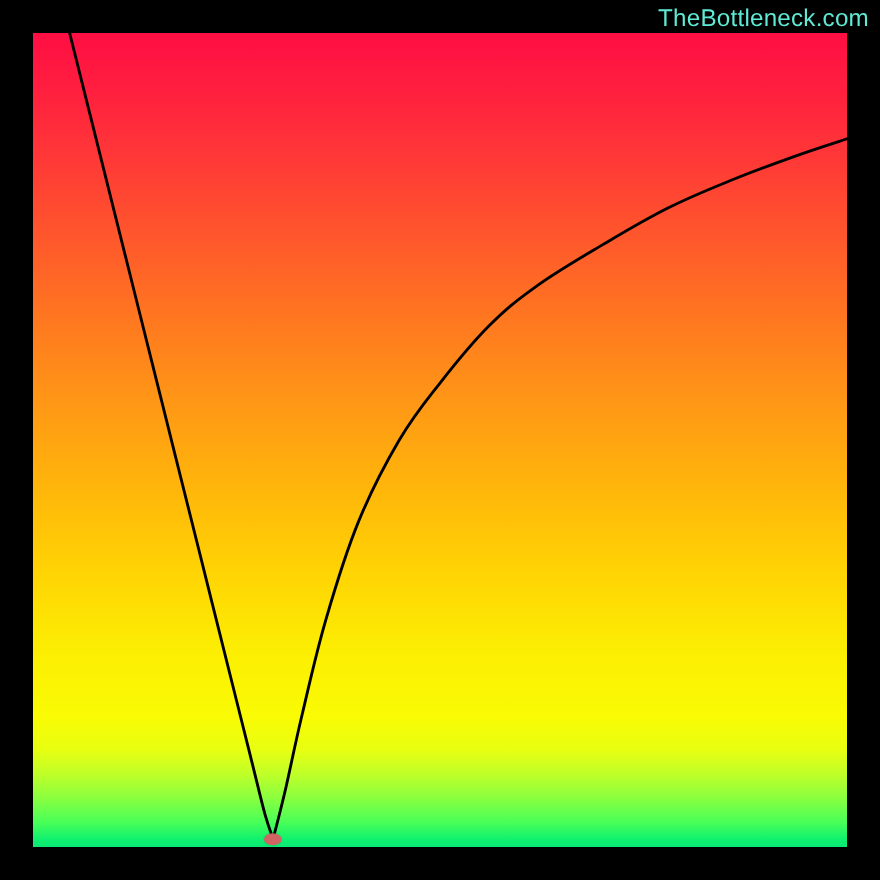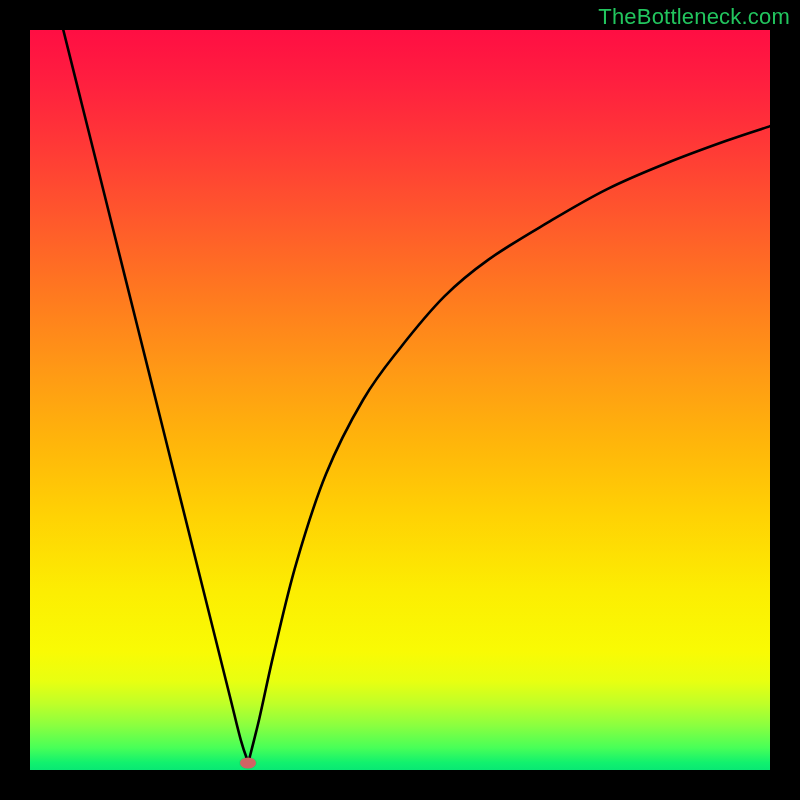--- a/index.html
+++ b/index.html
@@ -16,21 +16,21 @@
     width: 800px;
     height: 800px;
     background: #000;
   }
   .watermark {
     position: absolute;
     top: 4px;
     right: 10px;
     font-size: 22px;
     font-weight: 500;
-    color: #22c55e;
+    color: #5eead4;
     letter-spacing: 0.2px;
     z-index: 3;
   }
   .plot-area {
     position: absolute;
     left: 30px;
     top: 30px;
     width: 740px;
     height: 740px;
     overflow: hidden;

